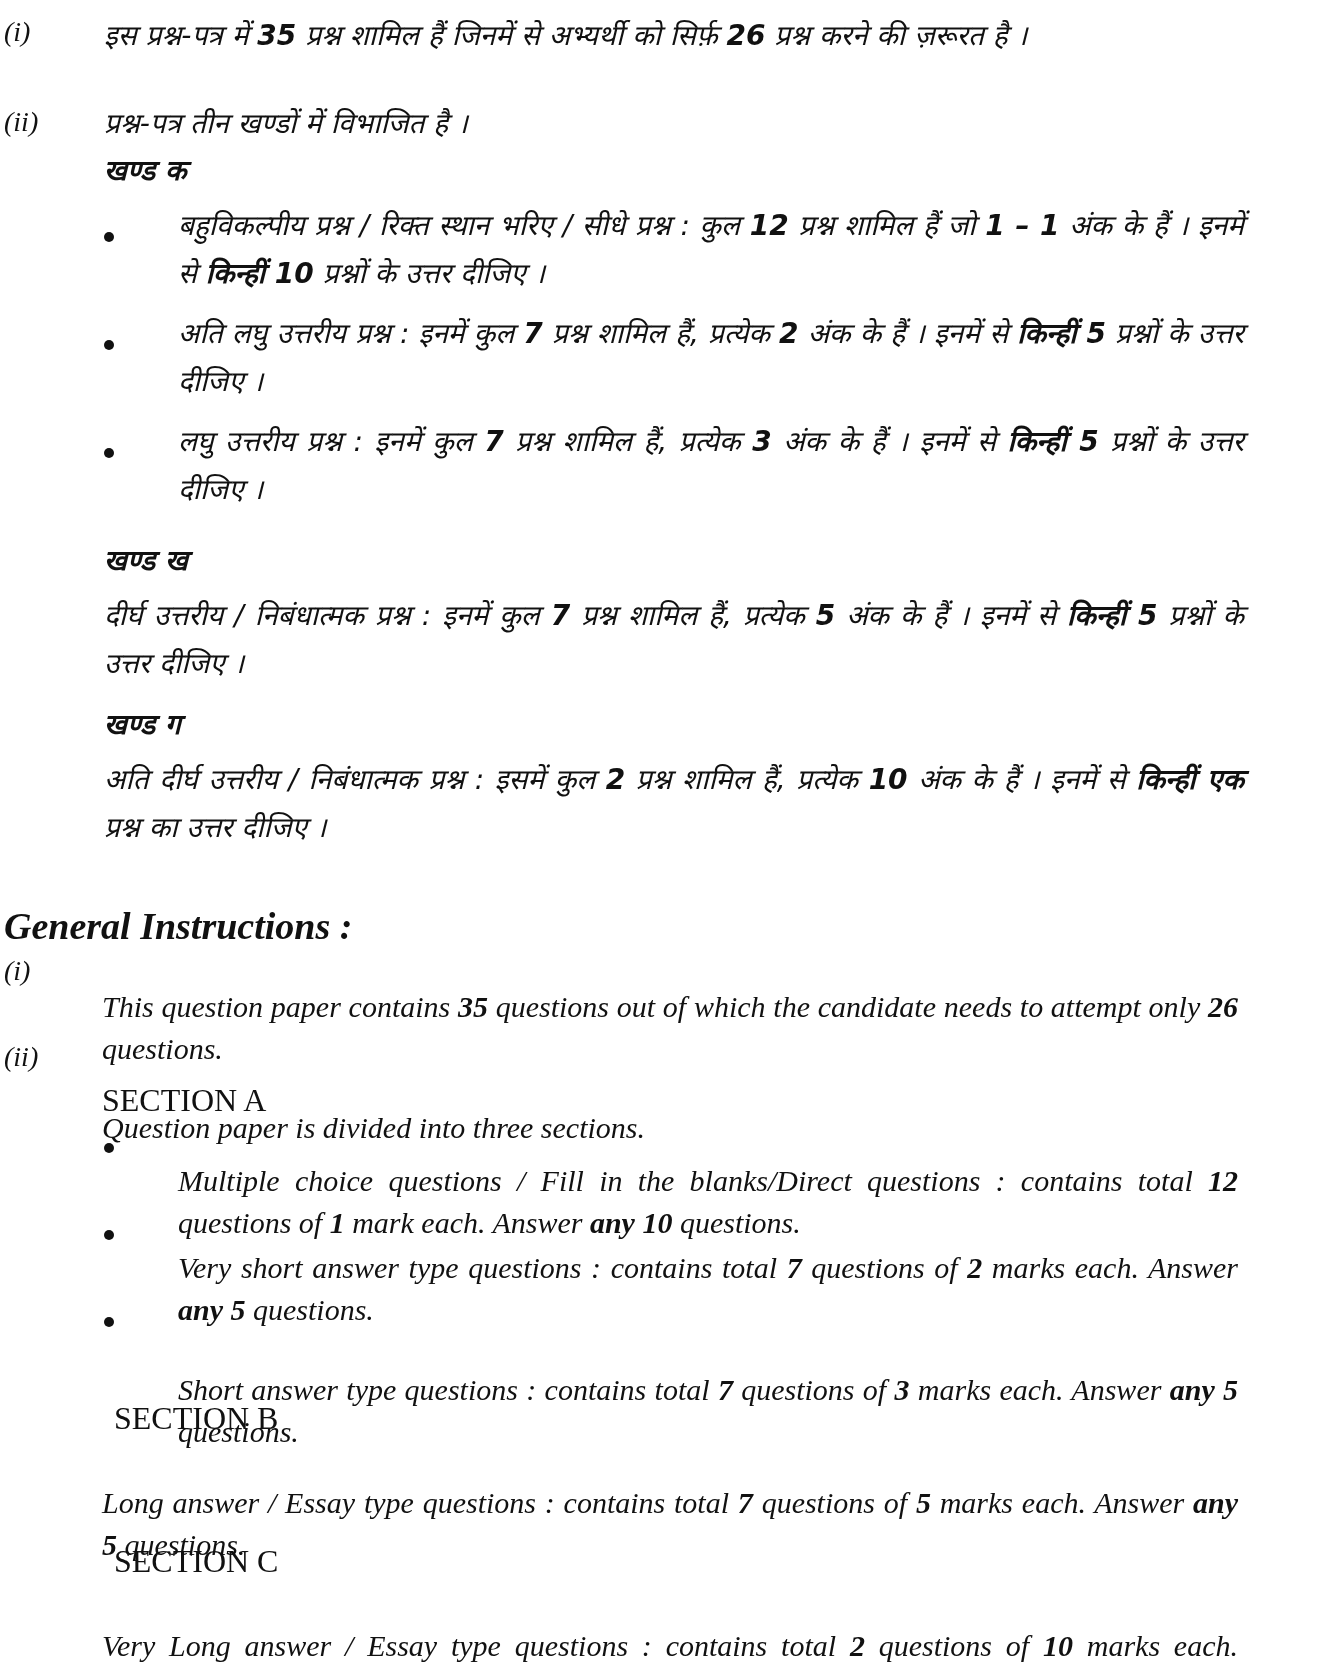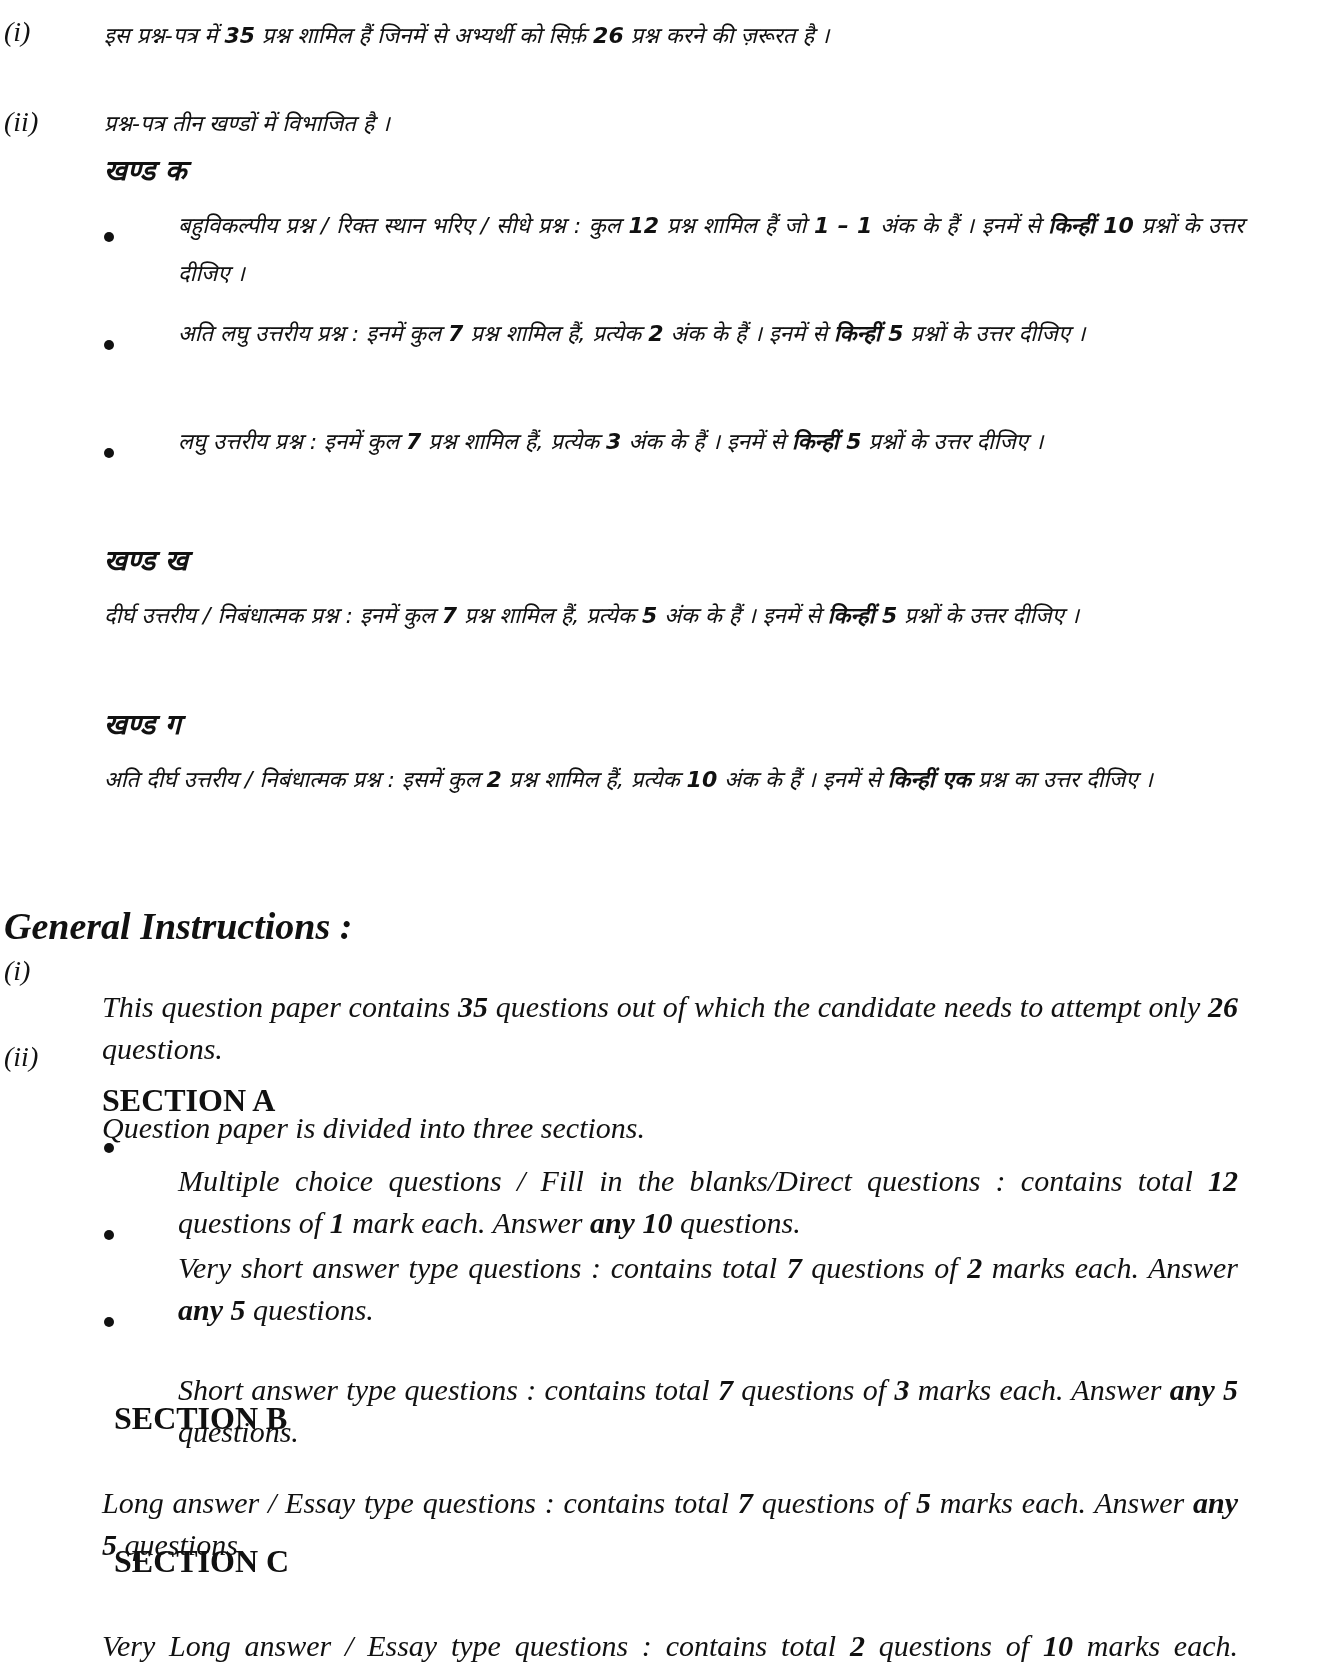--- a/index.html
+++ b/index.html
@@ -8,42 +8,42 @@
     color: #111; font-family: "DejaVu Serif", serif;
   }
   .page { position: absolute; left: 0; top: 0; width: 1323px; }
   .num {
     position: absolute; left: 4px; font-style: italic; font-size: 28px;
     font-family: "Liberation Serif", serif;
   }
   .hi {
     position: absolute; left: 104px; width: 1140px;
     font-family: "DejaVu Sans", sans-serif; font-style: italic;
-    font-size: 22px; line-height: 48px; text-align: justify;
+    font-size: 28px; line-height: 48px; text-align: justify;
   }
   .hi.ind { left: 178px; width: 1066px; }
   .hi b { font-weight: bold; }
   .hhead {
     position: absolute; left: 104px; font-family: "DejaVu Sans", sans-serif;
     font-weight: bold; font-style: italic; font-size: 28px; text-align: center;
   }
   .bullet {
     position: absolute; left: 104px; width: 10px; height: 10px;
     border-radius: 50%; background: #111;
   }
   .en {
     position: absolute; left: 102px; width: 1136px;
     font-family: "Liberation Serif", serif; font-style: italic;
     font-size: 30px; line-height: 42px; text-align: justify; margin-top: 36px;
   }
   .en.ind { left: 178px; width: 1060px; }
   .en b { font-weight: bold; }
   .ehead {
     position: absolute; font-family: "Liberation Serif", serif;
-    font-weight: bold; font-size: 32px;
+    font-weight: normal; font-size: 32px;
   }
   .gi {
     position: absolute; left: 4px; font-family: "Liberation Serif", serif;
     font-weight: bold; font-style: italic; font-size: 38px;
   }
 </style>
 </head>
 <body>
 
 <div class="page">

